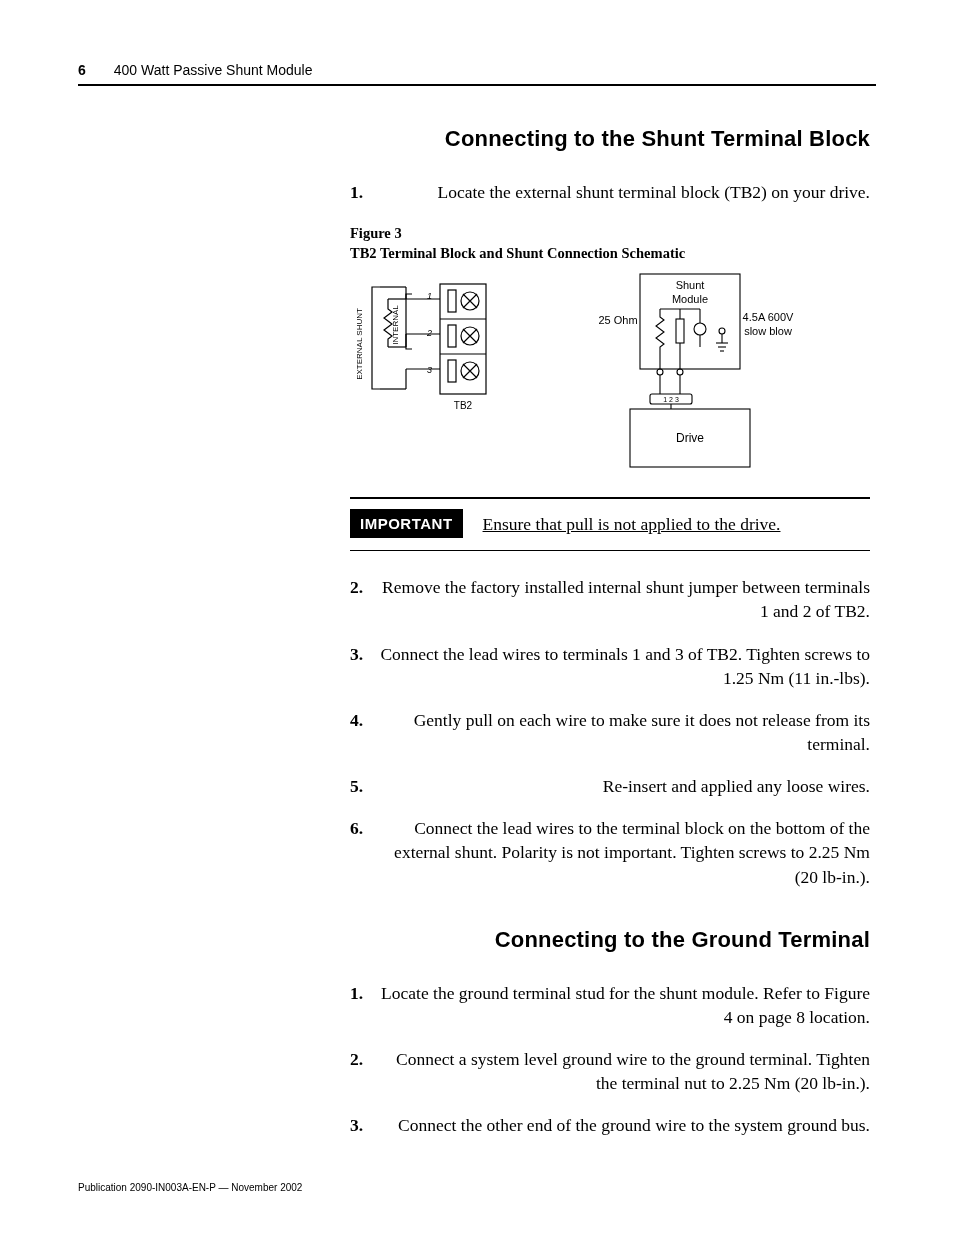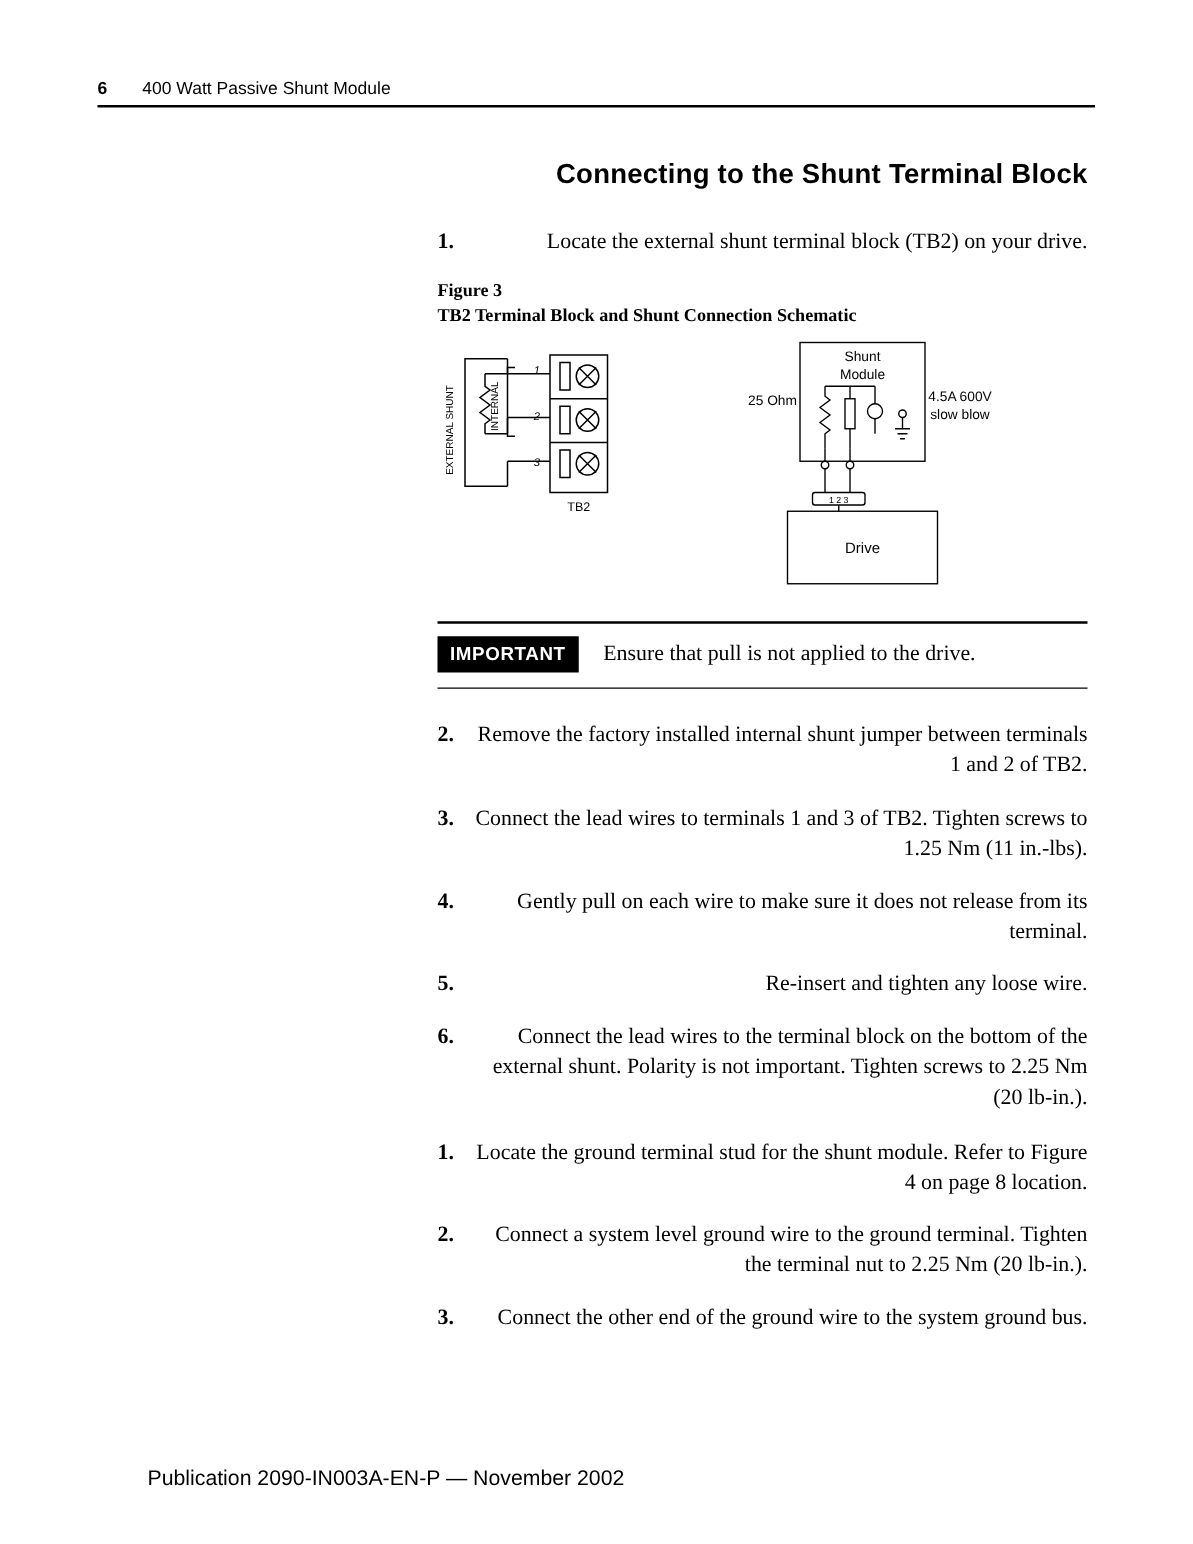--- a/index.html
+++ b/index.html
@@ -73,22 +73,23 @@
   .figure-wrap {
     display: flex;
     gap: 70px;
     margin-bottom: 18px;
   }
   .call-rules {
     border-top: 2px solid #000;
     border-bottom: 1px solid #000;
     padding: 10px 0 12px 0;
     display: flex;
-    align-items: flex-start;
+    align-items: center;
     margin: 12px 0 24px 0;
+    text-decoration: underline;
   }
   .badge {
     background: #000;
     color: #fff;
     font-family: Arial, Helvetica, sans-serif;
     font-weight: bold;
     font-size: 15px;
     padding: 6px 10px;
     letter-spacing: 0.5px;
     margin-right: 20px;
@@ -97,22 +98,21 @@
     font-size: 17.5px;
     line-height: 1.3;
     flex: 1;
     padding-top: 2px;
   }
   .footer {
     position: absolute;
     left: 78px;
     bottom: 42px;
     font-family: Arial, Helvetica, sans-serif;
-    font-size: 17px;
-    margin-left: 40px;
+    font-size: 10px;
   }
   svg text { font-family: Arial, Helvetica, sans-serif; }
 </style>
 </head>
 <body>
 
 <div class="page">
 
   <div class="header-row">
     <span class="page-num">6</span>
@@ -245,28 +245,29 @@
       <li>
           <span class="num">3.</span>
           <span class="txt">Connect the lead wires to terminals 1 and 3 of TB2. Tighten screws to 1.25 Nm (11 in.-lbs).</span>
         </li>
       <li>
           <span class="num">4.</span>
           <span class="txt">Gently pull on each wire to make sure it does not release from its terminal.</span>
         </li>
       <li>
           <span class="num">5.</span>
-          <span class="txt">Re-insert and tighten any loose wire.</span>
+          <span class="txt">Re-insert and applied any loose wires.</span>
         </li>
       <li>
           <span class="num">6.</span>
           <span class="txt">Connect the lead wires to the terminal block on the bottom of the external shunt. Polarity is not important. Tighten screws to 2.25 Nm (20 lb-in.).</span>
         </li>
     </ol>
 
+    <div class="h2" style="margin-top:38px;">Connecting to the Ground Terminal</div>
 
     <ol class="steps">
       <li>
           <span class="num">1.</span>
           <span class="txt">Locate the ground terminal stud for the shunt module. Refer to Figure 4 on page 8 location.</span>
         </li>
       <li>
           <span class="num">2.</span>
           <span class="txt">Connect a system level ground wire to the ground terminal. Tighten the terminal nut to 2.25 Nm (20 lb-in.).</span>
         </li>

